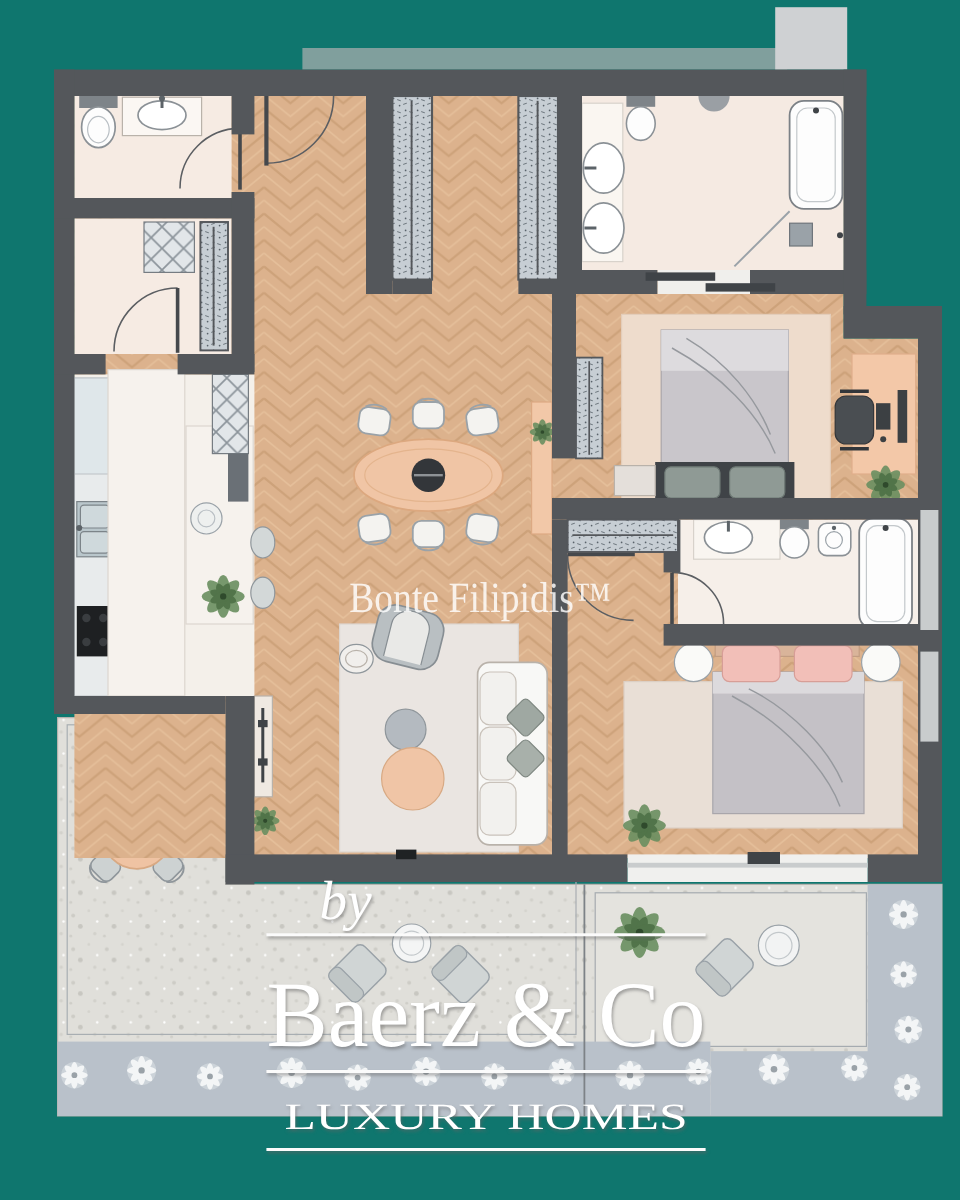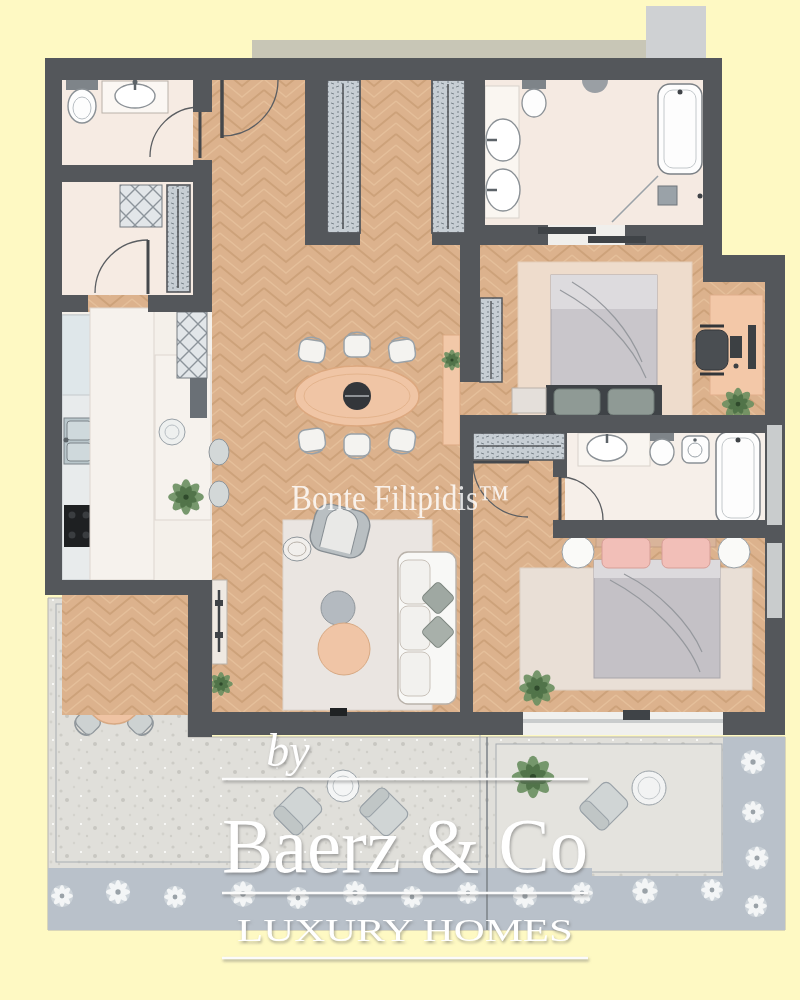--- a/index.html
+++ b/index.html
@@ -1,16 +1,16 @@
 <!DOCTYPE html>
 <html><head>
 <meta charset="utf-8">
 <style>
   html,body{margin:0;padding:0;background:#fff;}
-  .stage{position:relative;width:800px;height:1000px;background:#fef9c3;overflow:hidden;
+  .stage{position:relative;width:800px;height:1000px;background:#0f766e;overflow:hidden;
          font-family:"Liberation Serif", serif;}
   svg{display:block;}
   text{user-select:none;}
   .wm-text{fill:rgba(255,255,255,0.82);font-family:"Liberation Serif",serif;}
   .logo{filter:drop-shadow(1px 2px 1.5px rgba(100,100,100,0.55));}
   .logo text{fill:#ffffff;font-family:"Liberation Serif",serif;}
   .logo line{stroke:#fbfbfb;stroke-width:2.5;}
 </style>
 </head>
 <body>

